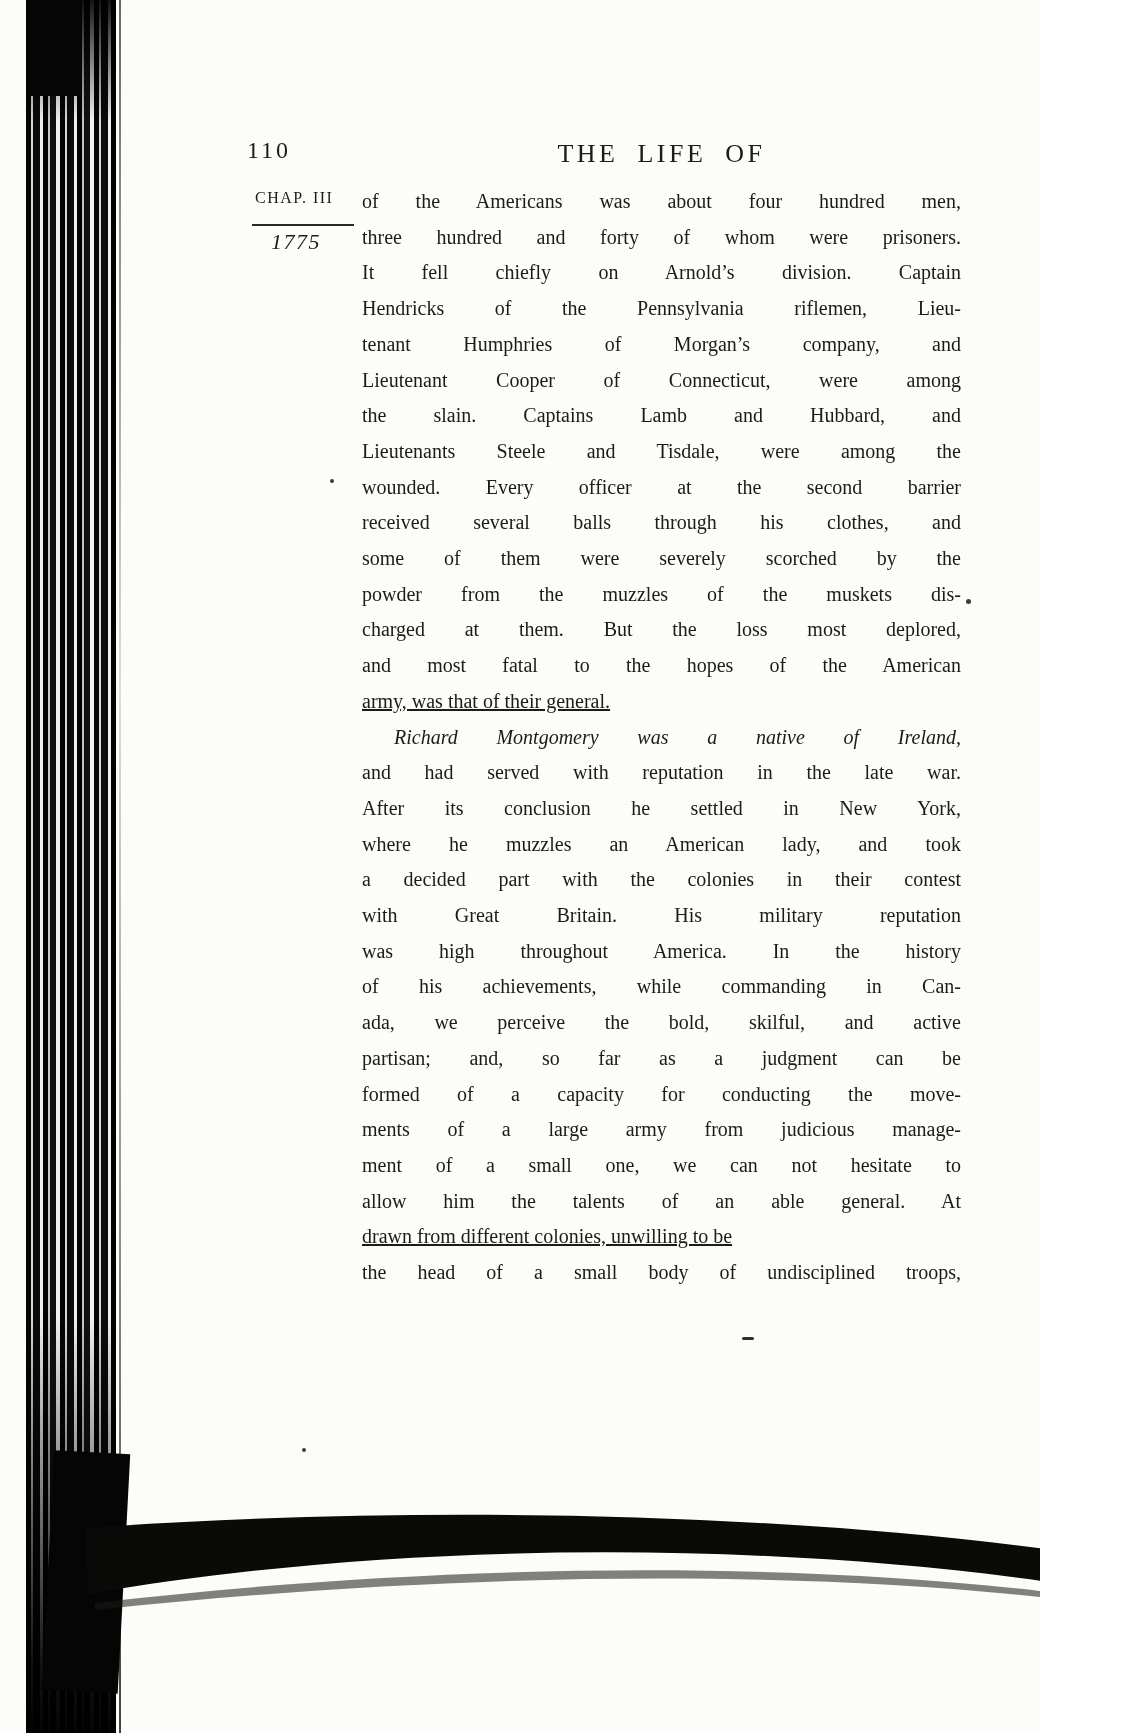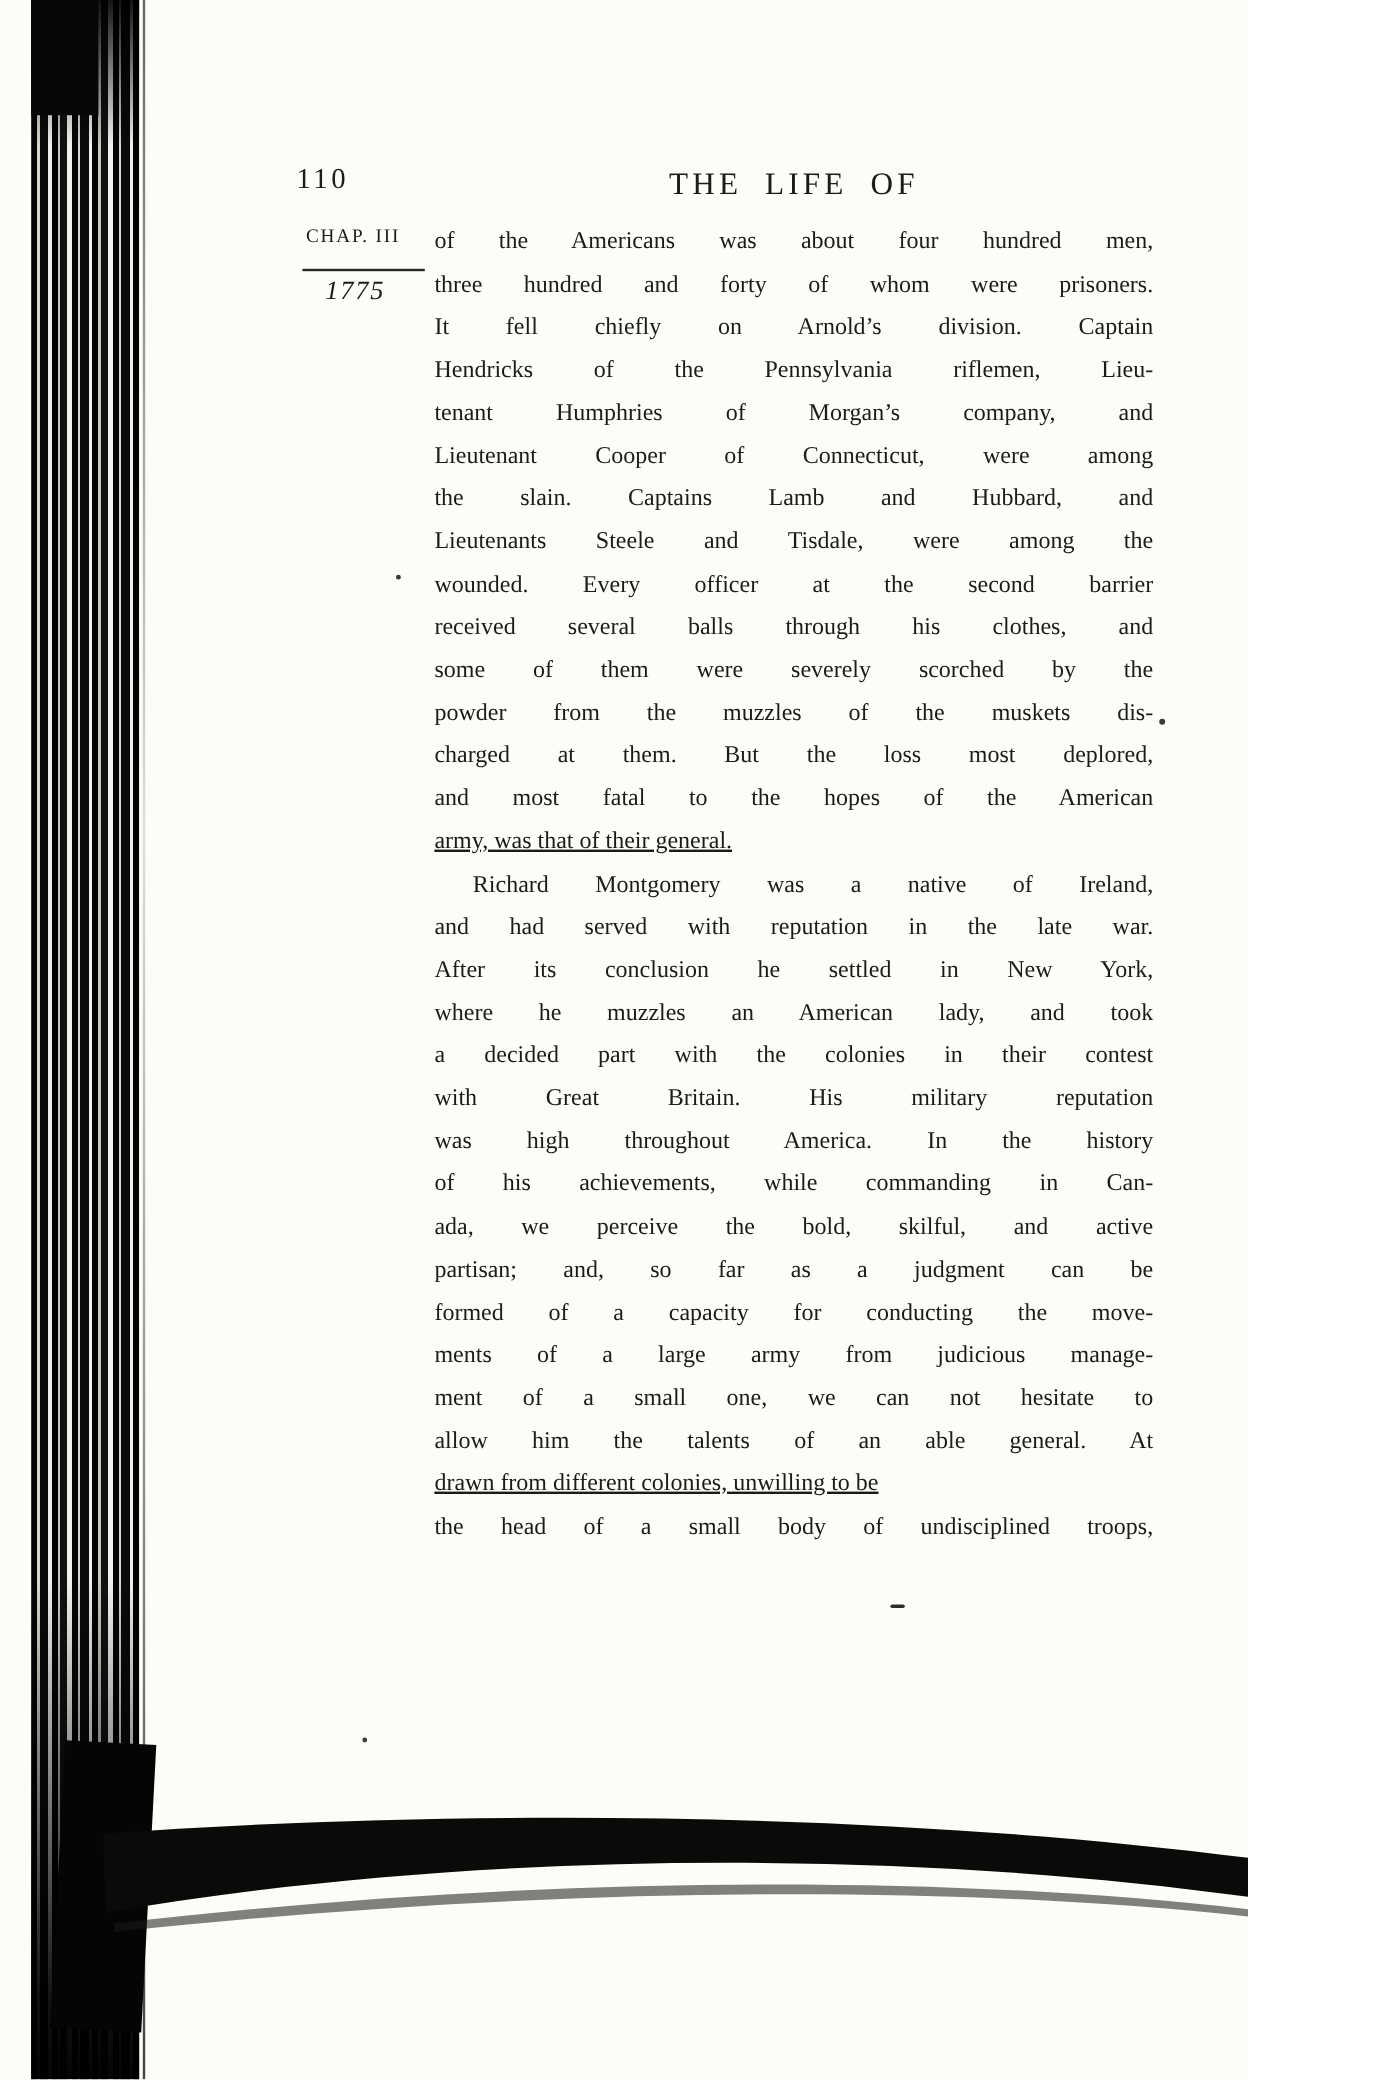--- a/index.html
+++ b/index.html
@@ -68,21 +68,21 @@
     position: absolute; left: 271px; top: 229px;
     font-size: 22px; font-style: italic; letter-spacing: 1.5px;
   }
 
   .body-text {
     position: absolute; left: 362px; top: 184px; width: 599px;
     font-size: 20px; line-height: 35.7px;
   }
   .ln { text-align: justify; text-align-last: justify; }
   .ln.end { text-align-last: left; text-decoration: underline; }
-  .ln.indent { padding-left: 32px; }
+  .ln.indent { padding-left: 32px; font-style: italic; }
 </style>
 </head>
 <body>
 
 <div class="page">
 
   <div class="binding"></div>
   <div class="binding-shade"></div>
   <div class="corner-patch"></div>
   <div class="gutter-line"></div>

